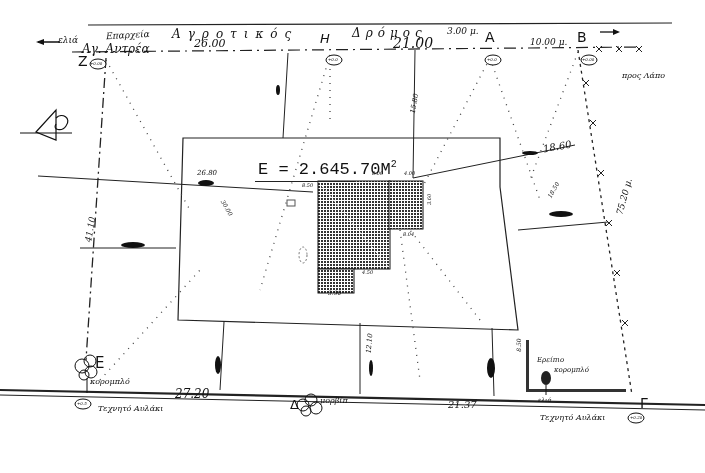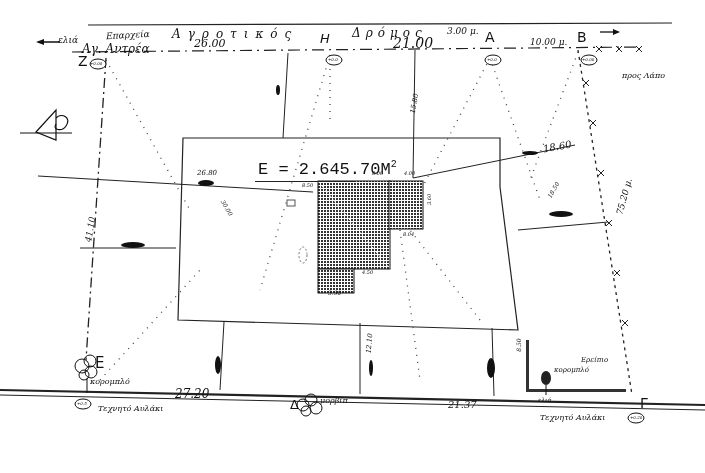--- a/index.html
+++ b/index.html
@@ -183,16 +183,16 @@
 
 <div class="lbl big" style="left:258px;top:160px;font-size:17px;font-family:Liberation Mono, monospace;">
   <span>E = 2.645.70M</span><sup style="font-size:10px;">2</sup>
 </div>
 <div style="position:absolute;left:255px;top:181px;width:100px;height:1px;background:#222;"></div>
 
 <div class="lbl" style="left:90px;top:378px;font-size:8px;">κορομπλό</div>
 <div class="lbl" style="left:320px;top:397px;font-size:8px;">μορβίπ</div>
 <div class="lbl" style="left:98px;top:405px;font-size:8px;">Τεχνητό Αυλάκι</div>
 <div class="lbl" style="left:540px;top:414px;font-size:8px;">Τεχνητό Αυλάκι</div>
-<div class="lbl" style="left:537px;top:357px;font-size:7px;margin-left:44px;">Ερείπιο</div>
+<div class="lbl" style="left:537px;top:357px;font-size:7px;">Ερείπιο</div>
 <div class="lbl" style="left:554px;top:367px;font-size:7px;">κορομπλό</div>
 <div class="lbl" style="left:538px;top:397px;font-size:6px;">ελιά</div>
 <div class="lbl" style="left:512px;top:342px;font-size:6px;transform:rotate(-90deg);">8.50</div>
 
 </body></html>

